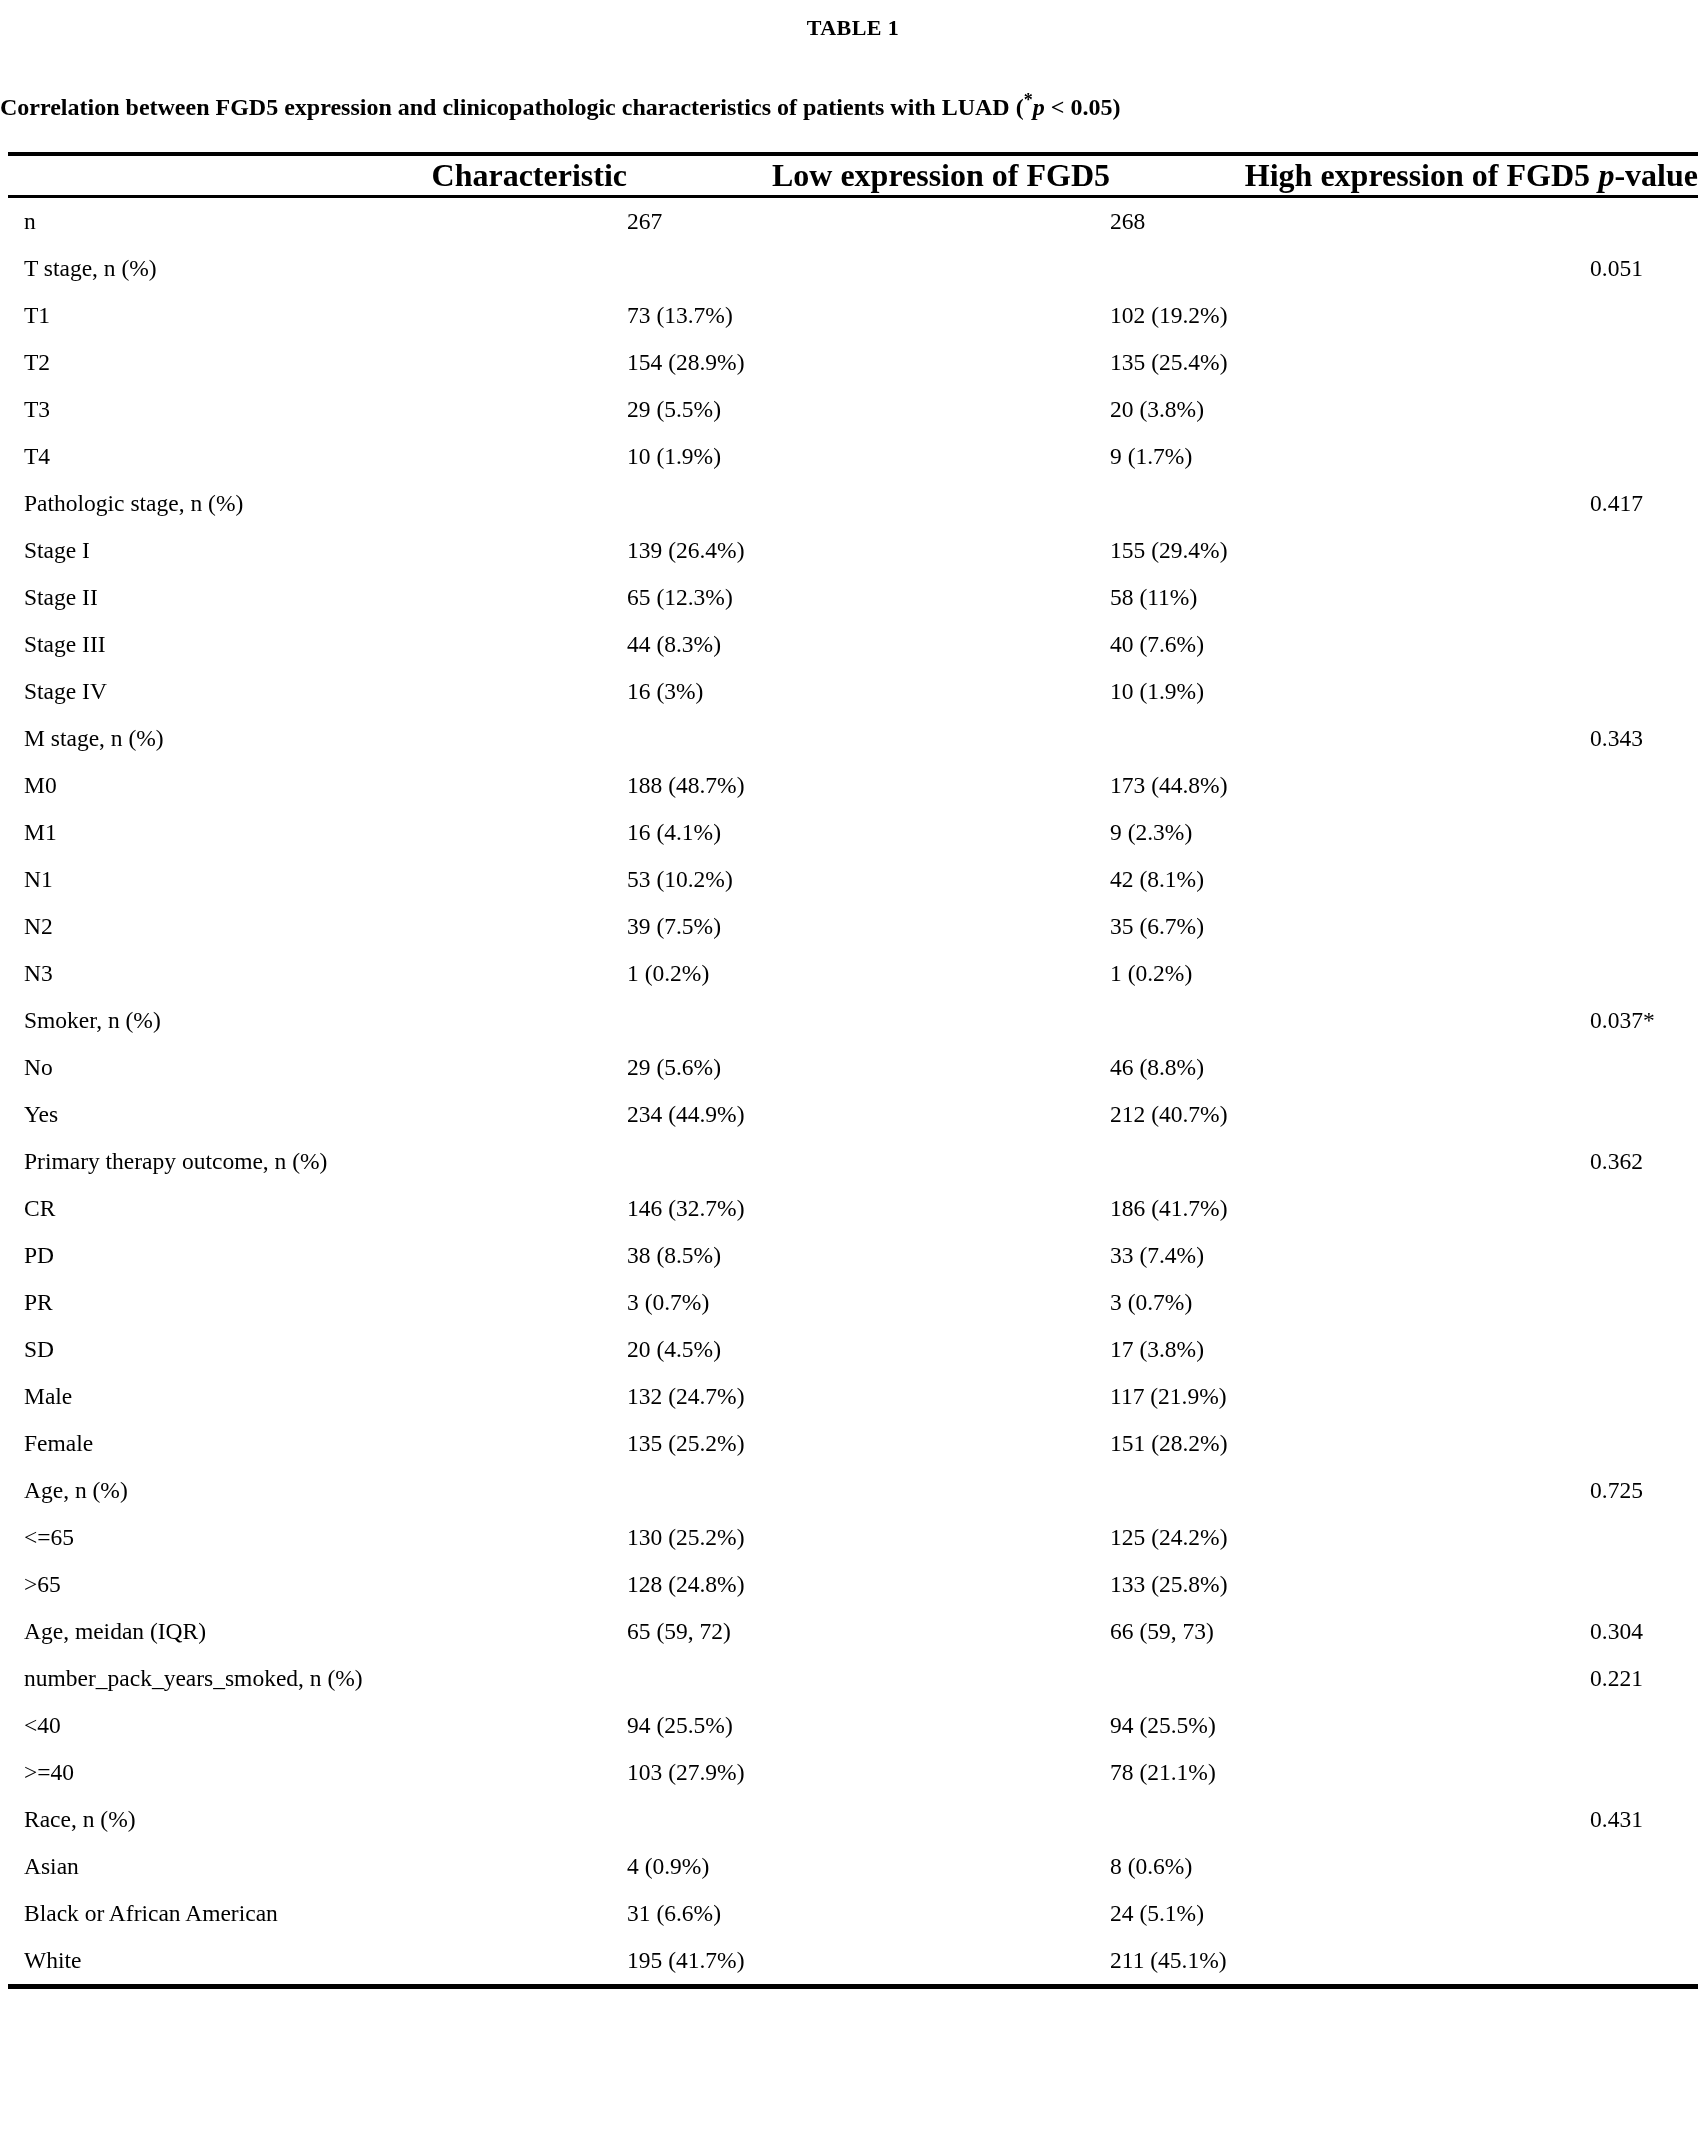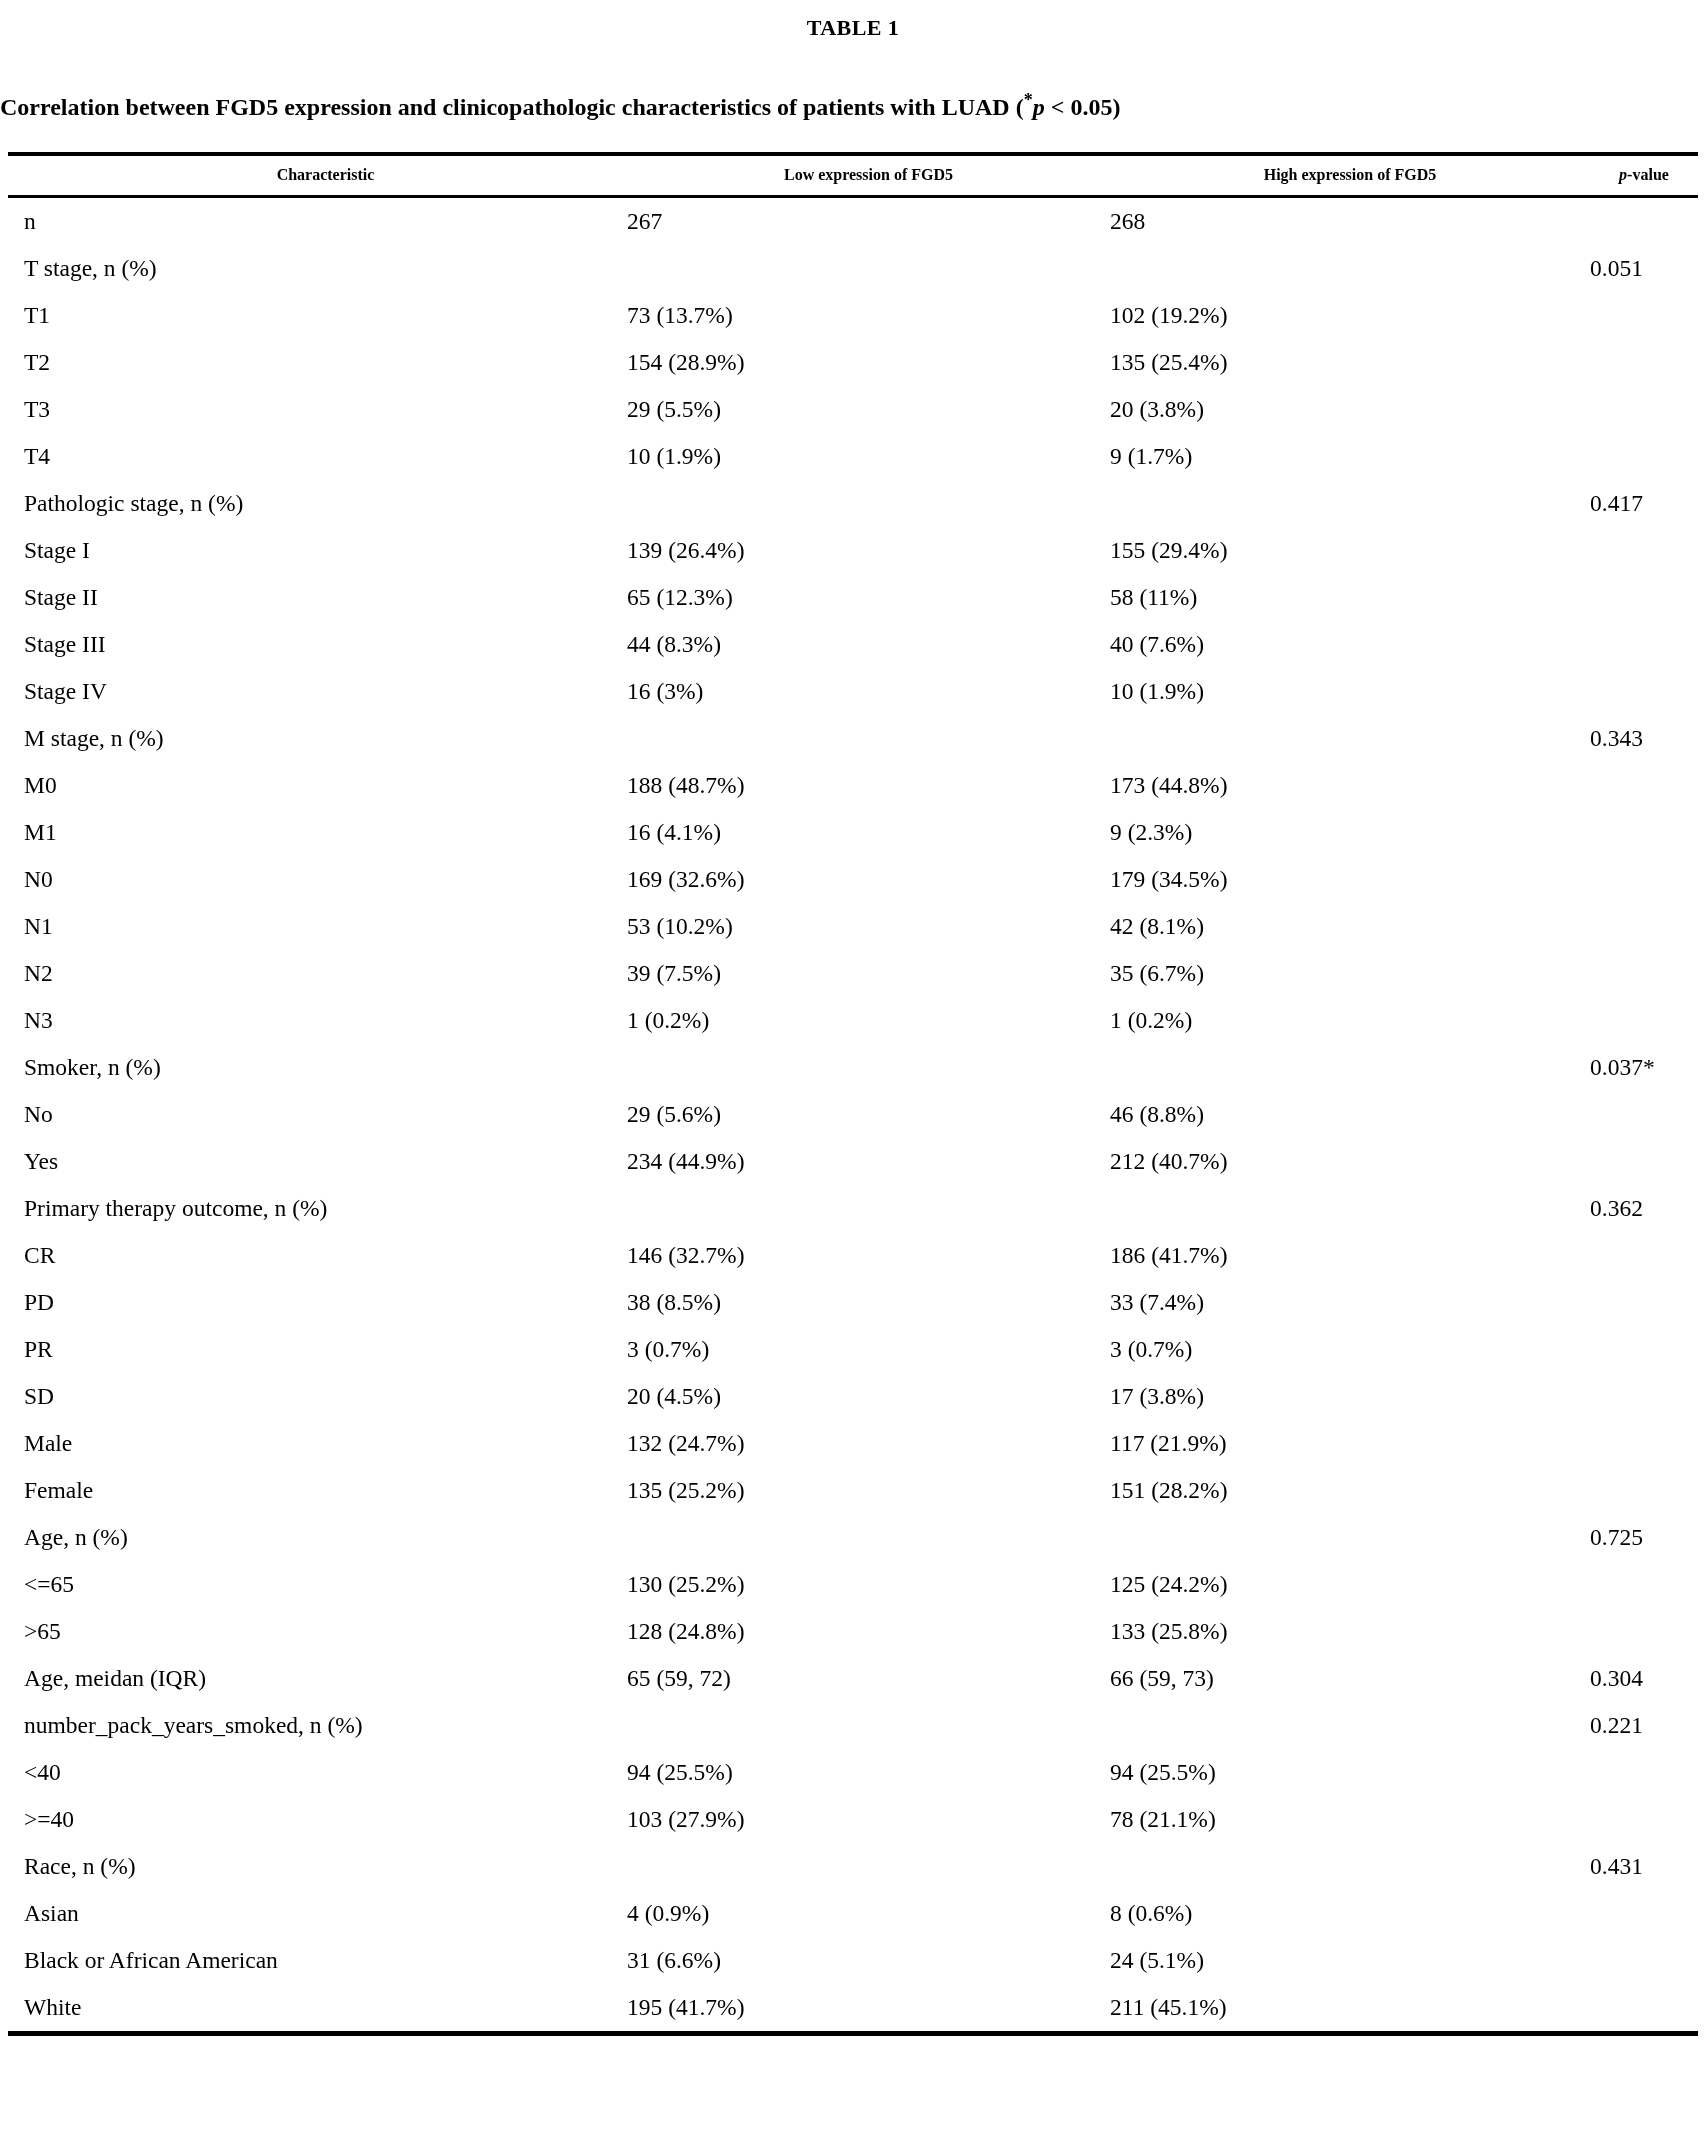--- a/index.html
+++ b/index.html
@@ -45,23 +45,23 @@
     width: 1690px;
     margin-left: 8px;
     margin-top: 29px;
     border-top: 4px solid #000000;
     border-bottom: 5.7px solid #000000;
   }
   table.data-table thead tr {
     border-bottom: 3.2px solid #000000;
   }
   table.data-table th {
-    text-align: center;
+    text-align: right;
     font-weight: bold;
-    font-size: 16px;
+    font-size: 32px;
     height: 39px;
     vertical-align: middle;
     padding: 0;
     white-space: nowrap;
     overflow: visible;
   }
   table.data-table td {
     font-size: 23.5px;
     height: 47px;
     vertical-align: middle;
@@ -184,26 +184,20 @@
           <td>173 (44.8%)</td>
           <td></td>
         </tr>
         <tr>
           <td>M1</td>
           <td>16 (4.1%)</td>
           <td>9 (2.3%)</td>
           <td></td>
         </tr>
         <tr>
-          <td>N0</td>
-          <td>169 (32.6%)</td>
-          <td>179 (34.5%)</td>
-          <td></td>
-        </tr>
-        <tr>
           <td>N1</td>
           <td>53 (10.2%)</td>
           <td>42 (8.1%)</td>
           <td></td>
         </tr>
         <tr>
           <td>N2</td>
           <td>39 (7.5%)</td>
           <td>35 (6.7%)</td>
           <td></td>

